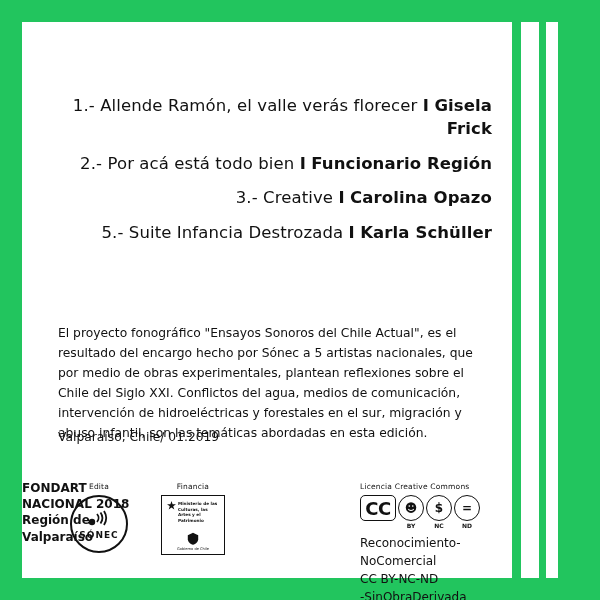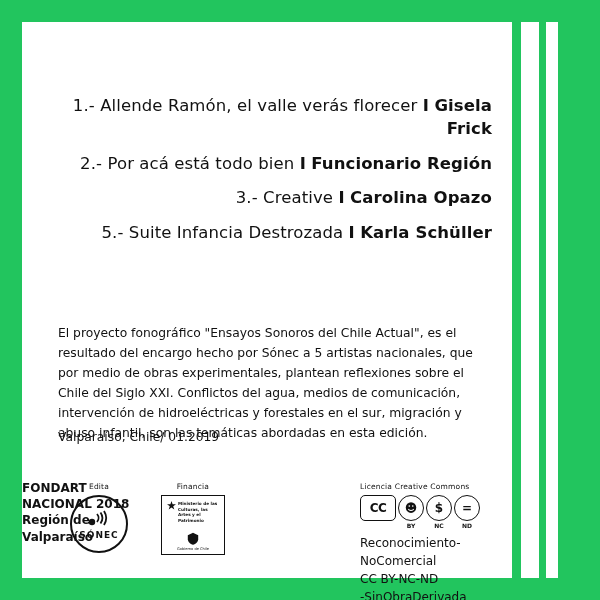--- a/index.html
+++ b/index.html
@@ -193,21 +193,21 @@
   }
   .cc-pill {
     width: 36px;
     height: 26px;
     border: 1.6px solid #111;
     border-radius: 5px;
     display: flex;
     align-items: center;
     justify-content: center;
     font-weight: bold;
-    font-size: 12px;
+    font-size: 18px;
     color: #111;
     box-sizing: border-box;
     letter-spacing: -0.5px;
   }
   .cc-circ {
     width: 26px;
     height: 26px;
     border: 1.6px solid #111;
     border-radius: 50%;
     position: relative;

